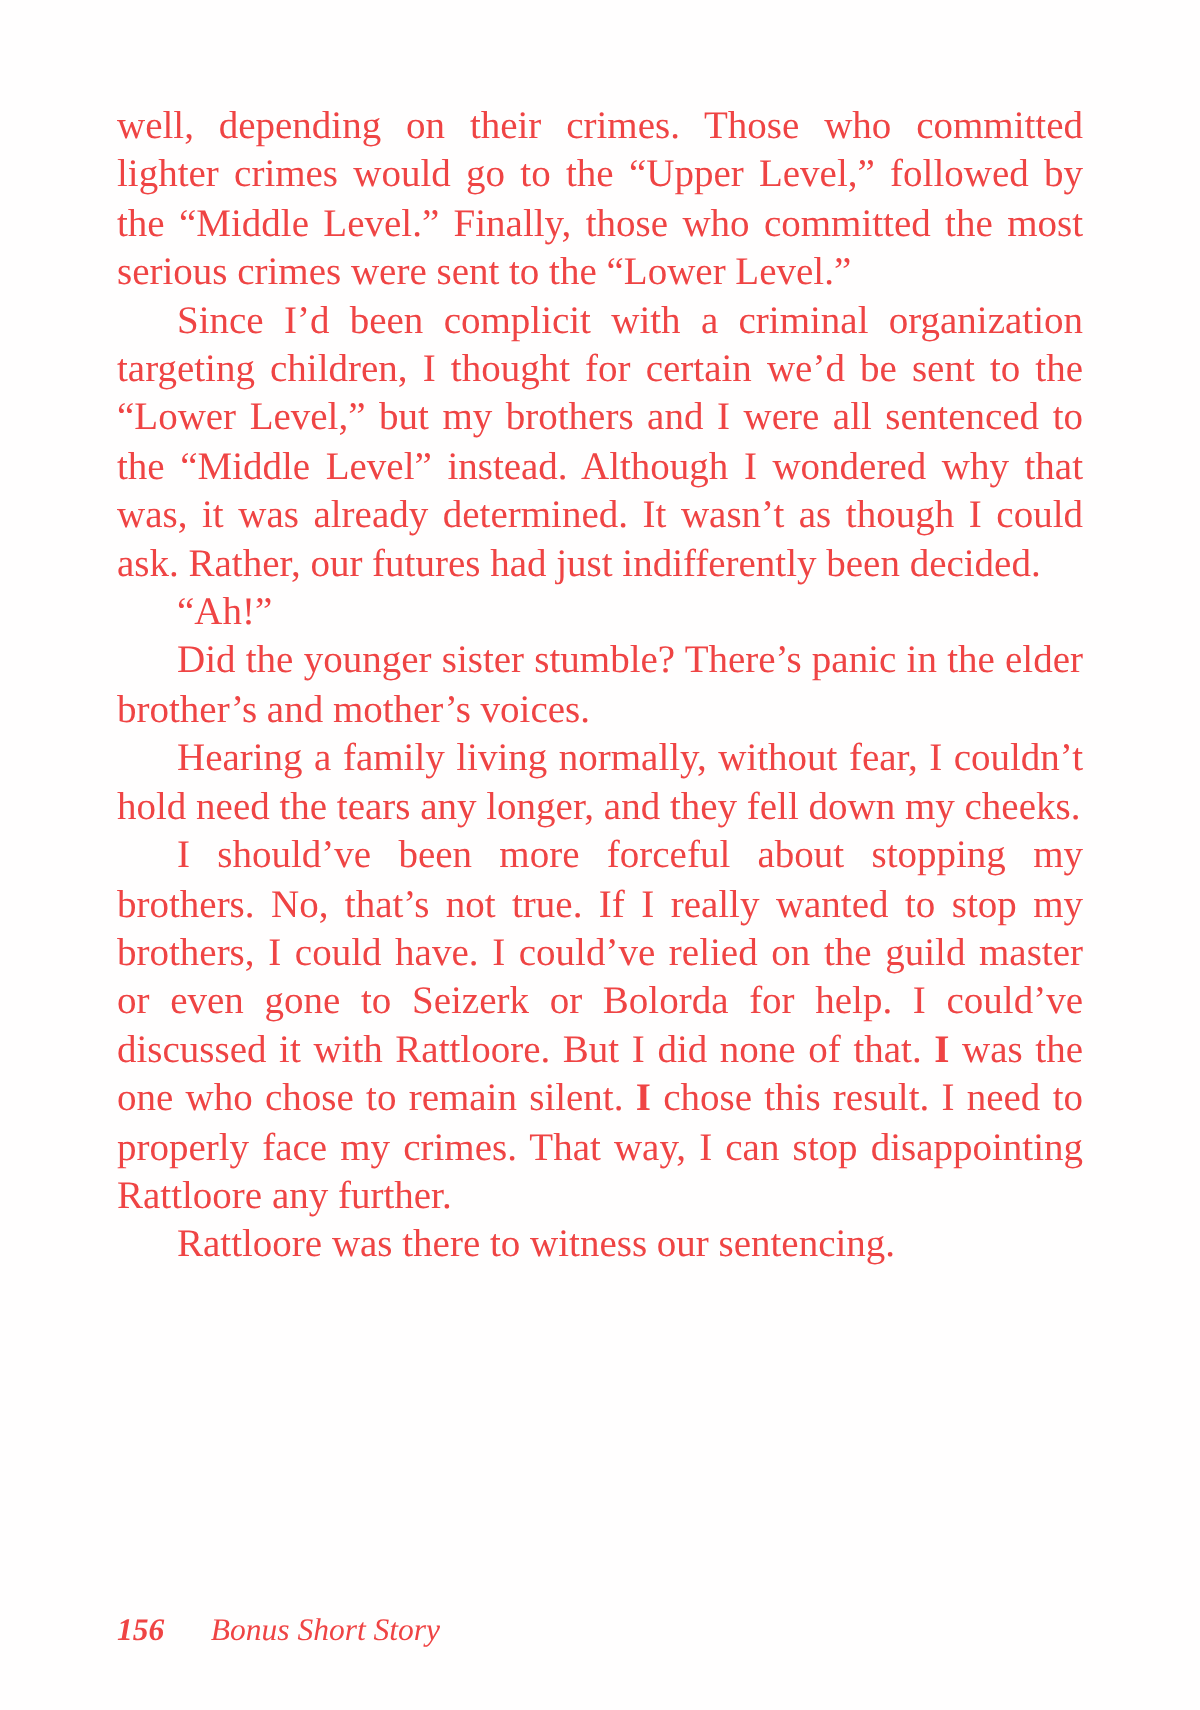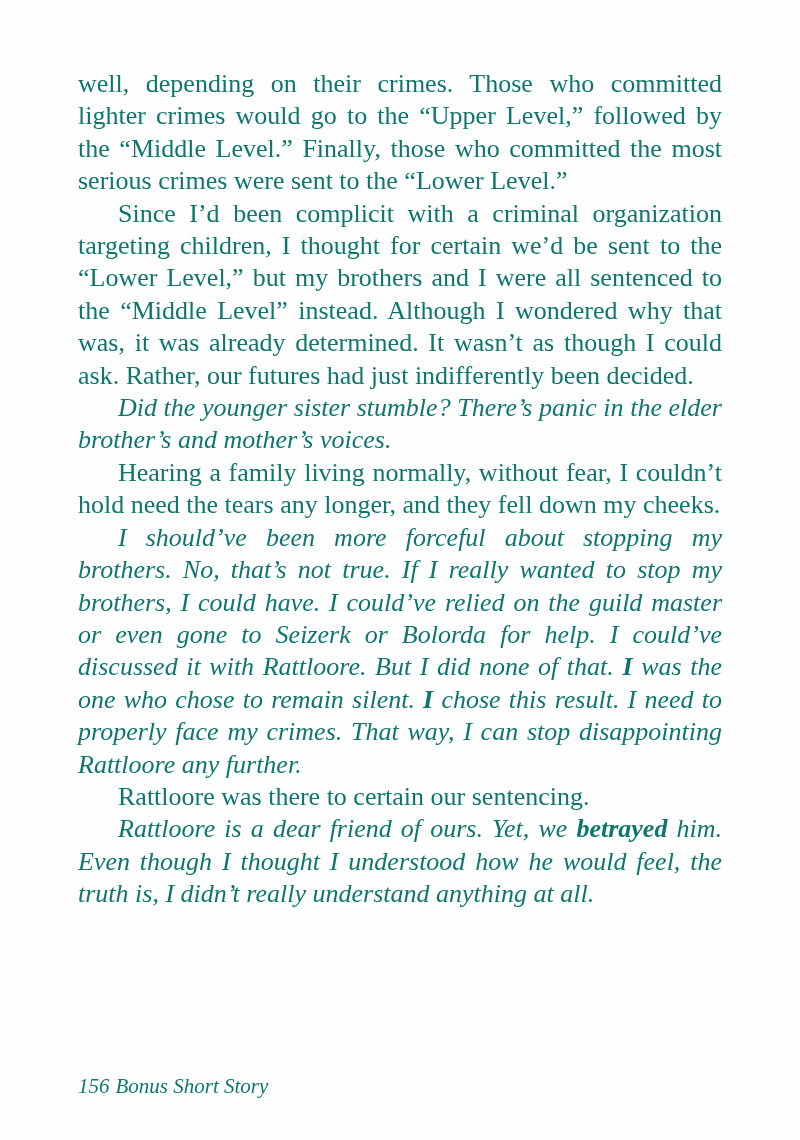--- a/index.html
+++ b/index.html
@@ -7,67 +7,66 @@
     padding: 0;
     background: #ffffff;
   }
   .page {
     position: relative;
     width: 800px;
     height: 1140px;
     background: #fffefe;
     overflow: hidden;
     font-family: "Liberation Serif", "DejaVu Serif", serif;
-    color: #0f766e;
+    color: #ef4444;
   }
   .text-block {
     position: absolute;
     left: 78px;
     right: 78px;
     top: 68px;
     font-size: 26px;
     line-height: 32.4px;
     text-align: justify;
     text-justify: inter-word;
   }
   .text-block p.para {
     margin: 0;
     padding: 0;
   }
   .text-block p.indent {
     text-indent: 40px;
   }
   .text-block p.italic {
-    font-style: italic;
   }
   .text-block b {
     font-weight: bold;
   }
   .footer {
     position: absolute;
     left: 78px;
     top: 1074px;
     font-size: 21px;
     font-style: italic;
     white-space: nowrap;
   }
   .footer .pagenum {
-    font-weight: normal;
-    margin-right: 6px;
+    font-weight: bold;
+    margin-right: 31px;
   }
 </style>
 </head>
 <body>
 
 <div class="page">
   <div class="text-block">
       <p class="para"><span>well, depending on their crimes. Those who committed lighter crimes would go to the “Upper Level,” followed by the “Middle Level.” Finally, those who committed the most serious crimes were sent to the “Lower Level.”</span></p>
       <p class="para indent"><span>Since I’d been complicit with a criminal organization targeting children, I thought for certain we’d be sent to the “Lower Level,” but my brothers and I were all sentenced to the “Middle Level” instead. Although I wondered why that was, it was already determined. It wasn’t as though I could ask. Rather, our futures had just indifferently been decided.</span></p>
+      <p class="para indent"><span>“Ah!”</span></p>
       <p class="para indent italic"><span>Did the younger sister stumble? There’s panic in the elder brother’s and mother’s voices.</span></p>
       <p class="para indent"><span>Hearing a family living normally, without fear, I couldn’t hold need the tears any longer, and they fell down my cheeks.</span></p>
       <p class="para indent italic"><span>I should’ve been more forceful about stopping my brothers. No, that’s not true. If I really wanted to stop my brothers, I could have. I could’ve relied on the guild master or even gone to Seizerk or Bolorda for help. I could’ve discussed it with Rattloore. But I did none of that. </span><b>I</b><span> was the one who chose to remain silent. </span><b>I</b><span> chose this result. I need to properly face my crimes. That way, I can stop disappointing Rattloore any further.</span></p>
-      <p class="para indent"><span>Rattloore was there to certain our sentencing.</span></p>
-      <p class="para indent italic"><span>Rattloore is a dear friend of ours. Yet, we </span><b>betrayed</b><span> him. Even though I thought I understood how he would feel, the truth is, I didn’t really understand anything at all.</span></p>
+      <p class="para indent"><span>Rattloore was there to witness our sentencing.</span></p>
     </div>
   <div class="footer">
     <span class="pagenum">156</span><span class="section">Bonus Short Story</span>
   </div>
 </div>
 
 </body></html>

